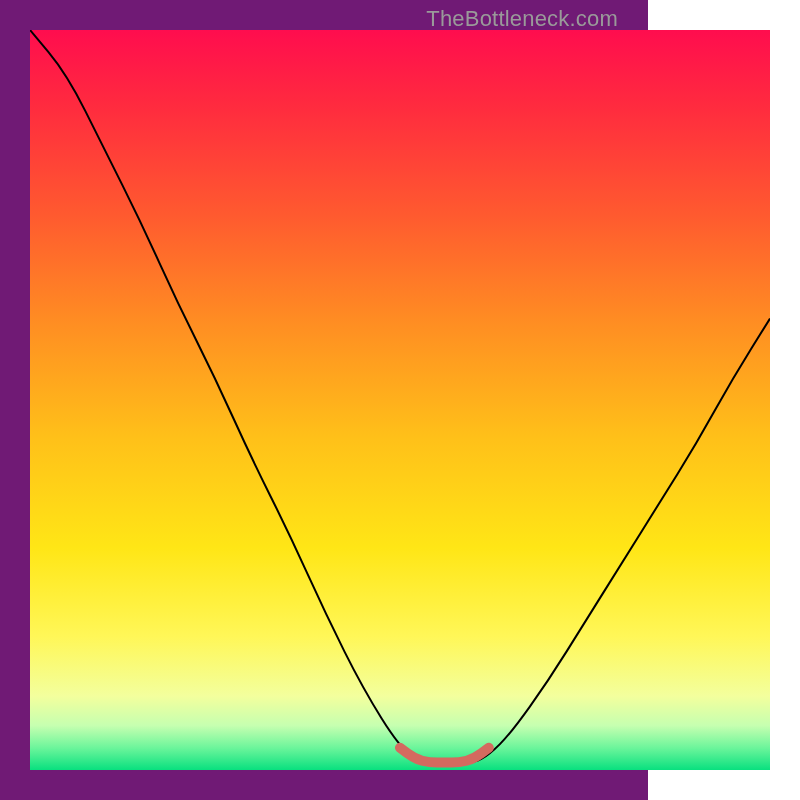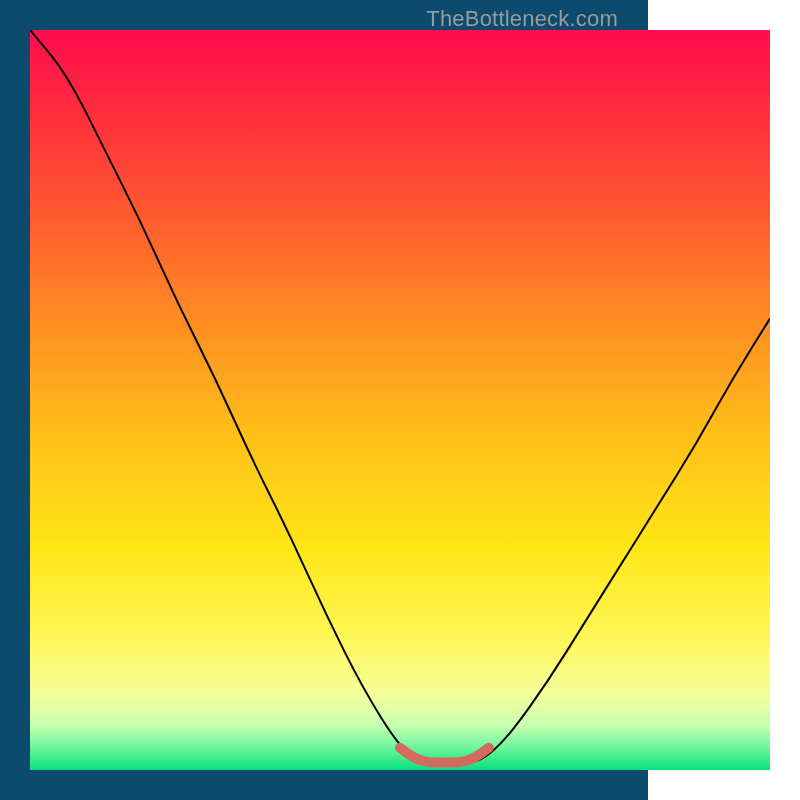--- a/index.html
+++ b/index.html
@@ -6,21 +6,21 @@
     margin: 0;
     padding: 0;
     width: 800px;
     height: 800px;
     overflow: hidden;
     font-family: Arial, Helvetica, sans-serif;
   }
   .frame {
     width: 648px;
     height: 800px;
-    background: #0c4a6e;
+    background: #701a75;
     position: relative;
     box-sizing: border-box;
   }
   .plot-area {
     position: absolute;
     left: 30px;
     top: 30px;
     width: 740px;
     height: 740px;
     overflow: hidden;

